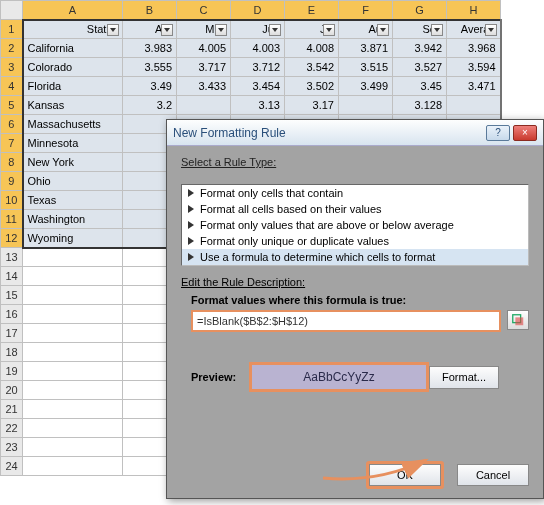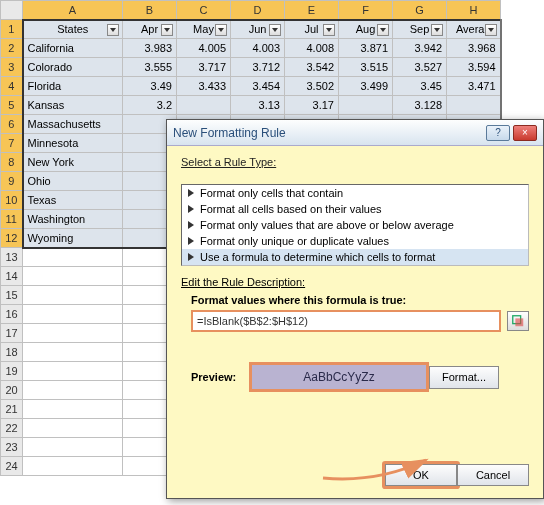--- a/index.html
+++ b/index.html
@@ -6,54 +6,54 @@
   body { width: 544px; height: 505px; overflow: hidden; background: #fff; position: relative; font-size: 11px; }
 
   
   .sheet { position: absolute; top: 0; left: 0; width: 560px; }
   table { border-collapse: collapse; table-layout: fixed; }
   th, td { border: 1px solid #c0c0c0; height: 19px; font-weight: normal; text-align: right; padding: 0 4px; overflow: hidden; white-space: nowrap; }
   .colhead th { background: #e9e9e9; text-align: center; color: #333; font-size: 11px; }
   .rowhead { background: #e9e9e9; text-align: center; color: #333; font-size: 11px; }
   .rowhead.sel { background: #f7c556; }
   .colhead th.sel { background: #f7c556; }
-  .fieldhead { background: #dde4ec; text-align: center; padding-left: 4px; position: relative; }
+  .fieldhead { background: #dde4ec; text-align: right; padding-left: 4px; position: relative; }
   .fieldhead .arrow { position: absolute; right: 3px; top: 3px; width: 12px; height: 12px; border: 1px solid #888; background: linear-gradient(#fff,#ddd); display:flex; align-items:center; justify-content:center; }
   .fieldhead .arrow::after { content:""; border-left:3px solid transparent; border-right:3px solid transparent; border-top:4px solid #333; }
   td.data { background: #dde4ec; }
   td.lefttxt { text-align: left; }
   .selA { background: #dde4ec; }
   .thick-right { border-right: 2px solid #737373; margin-left: 48px; }
   .thick-bottom { border-bottom: 2px solid #333; }
   .thick-top { border-top: 2px solid #333; }
   .thick-left { border-left: 2px solid #333; }
 
   
-  .dialog { position: absolute; left: 166px; top: 119px; width: 378px; height: 380px; border: 1px solid #555; background: #fef9c3; box-shadow: 2px 2px 8px rgba(0,0,0,0.4); }
+  .dialog { position: absolute; left: 166px; top: 119px; width: 378px; height: 380px; border: 1px solid #555; background: #a3a3a3; box-shadow: 2px 2px 8px rgba(0,0,0,0.4); }
   .titlebar { height: 26px; background: linear-gradient(#fdfefe, #d8e4ef); display:flex; align-items:center; padding: 0 6px; border-bottom: 1px solid #aac; }
   .titlebar .title { color: #2a4f7a; font-size: 12px; flex:1; }
   .titlebar .btn { width: 24px; height: 16px; margin-left: 3px; border: 1px solid #5a7a9a; background: linear-gradient(#eaf2fa,#c7d9eb); border-radius: 2px; display:flex;align-items:center;justify-content:center; font-size:10px; color:#2a4f7a; }
   .titlebar .closebtn { background: linear-gradient(#ed7f7a, #c93a2e); color:#fff; border-color:#8a2a20; }
   .dlgbody { padding: 10px 14px; }
   .label { font-size: 11px; text-decoration: underline; color:#222; margin-bottom: 16px; }
   .rulelist { border: 1px inset #bbb; background: #fff; margin-bottom: 10px; }
   .ruleitem { padding: 2px 6px; font-size: 11px; display:flex; align-items:center; gap:6px; }
   .ruleitem:last-child { background: #d6e4f2; }
   .tri { width:0; height:0; border-top:4px solid transparent; border-bottom:4px solid transparent; border-left:6px solid #333; }
   .editlbl { font-size: 11px; margin: 8px 0 6px; }
   .boldlbl { font-weight: bold; font-size: 11px; margin-bottom: 4px; padding-left: 10px; }
-  .formula-row { display:flex; align-items:center; gap:6px; padding-left:10px; margin-bottom: 4px; }
+  .formula-row { display:flex; align-items:flex-start; gap:6px; padding-left:10px; margin-bottom: 4px; }
   .formula-input { flex:1; height:22px; border: 2px solid #e7905f; background:#fff; padding: 0 4px; font-size:11px; color:#333; }
   .pickbtn { width:22px; height:20px; border:1px solid #888; background:linear-gradient(#fff,#ddd); display:flex;align-items:center;justify-content:center; }
   .pickbtn svg { width:14px; height:14px; }
   .preview-row { display:flex; align-items:center; padding: 26px 10px 0; }
   .preview-lbl { font-weight:bold; font-size:11px; width: 58px; }
   .preview-box { width: 180px; height: 30px; border:3px solid #e7905f; background:#b9b3d1; display:flex;align-items:center;justify-content:center; color:#2a2a4a; font-size:12px; }
   .fmtbtn { height:23px; padding:0 12px; border:1px solid #888; background:linear-gradient(#fdfdfd,#e0e4ea); font-size:11px; }
-  .dlg-footer { position:absolute; bottom:12px; right:14px; display:flex; gap:0; }
+  .dlg-footer { position:absolute; bottom:12px; right:14px; display:flex; gap:16px; }
   .dlg-footer button { width:72px; height:22px; border:1px solid #888; background:linear-gradient(#fdfdfd,#e0e4ea); font-size:11px; }
   .okhl { box-shadow: 0 0 0 3px #e7905f; border-radius:1px; }
   .arrow-annot { position:absolute; left:318px; top:448px; pointer-events:none; }
 </style>
 </head>
 <body>
 
 <div class="sheet">
   <table id="grid">
       <colgroup>

